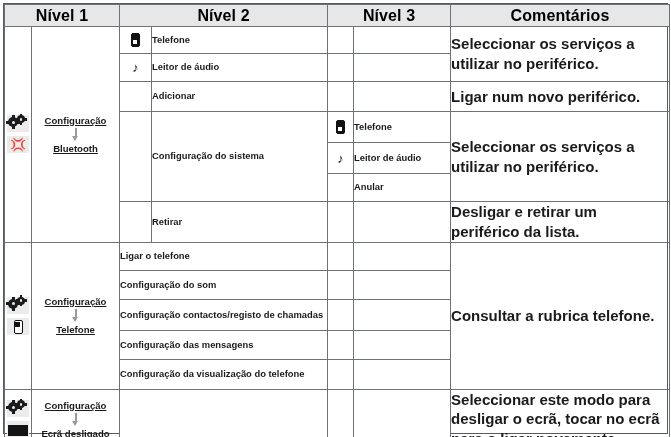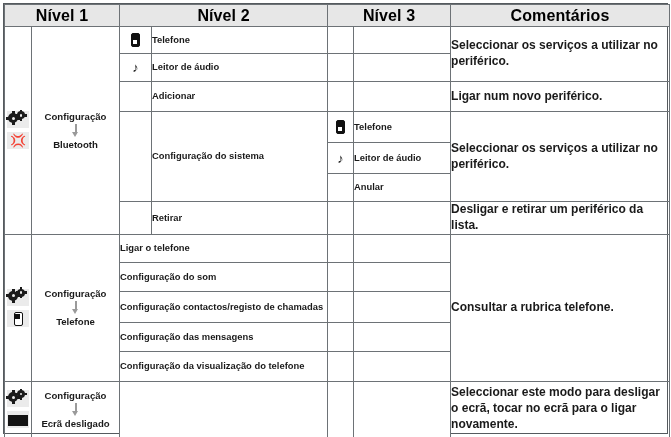--- a/index.html
+++ b/index.html
@@ -57,34 +57,35 @@
   .cell-text {
     padding: 3px 7px 3px 7px;
     font-weight: bold;
     font-size: 9.4px;
     line-height: 1.28;
     text-align: left;
   }
   .cell-comment {
     padding: 4px 8px;
     font-weight: bold;
-    font-size: 12px;
+    font-size: 15px;
     line-height: 1.32;
     text-align: left;
   }
   .cell-icon {
     text-align: center;
     vertical-align: middle;
   }
   .cell-blank { background: #fff; }
 
   
   .lvl1 {
     text-align: center;
     padding: 4px 2px;
+    text-decoration: underline;
   }
   .lvl1 .line {
     font-weight: bold;
     font-size: 9.6px;
     line-height: 1.15;
     white-space: nowrap;
   }
   .arrow-down {
     display: block;
     margin: 2px auto 1px auto;

